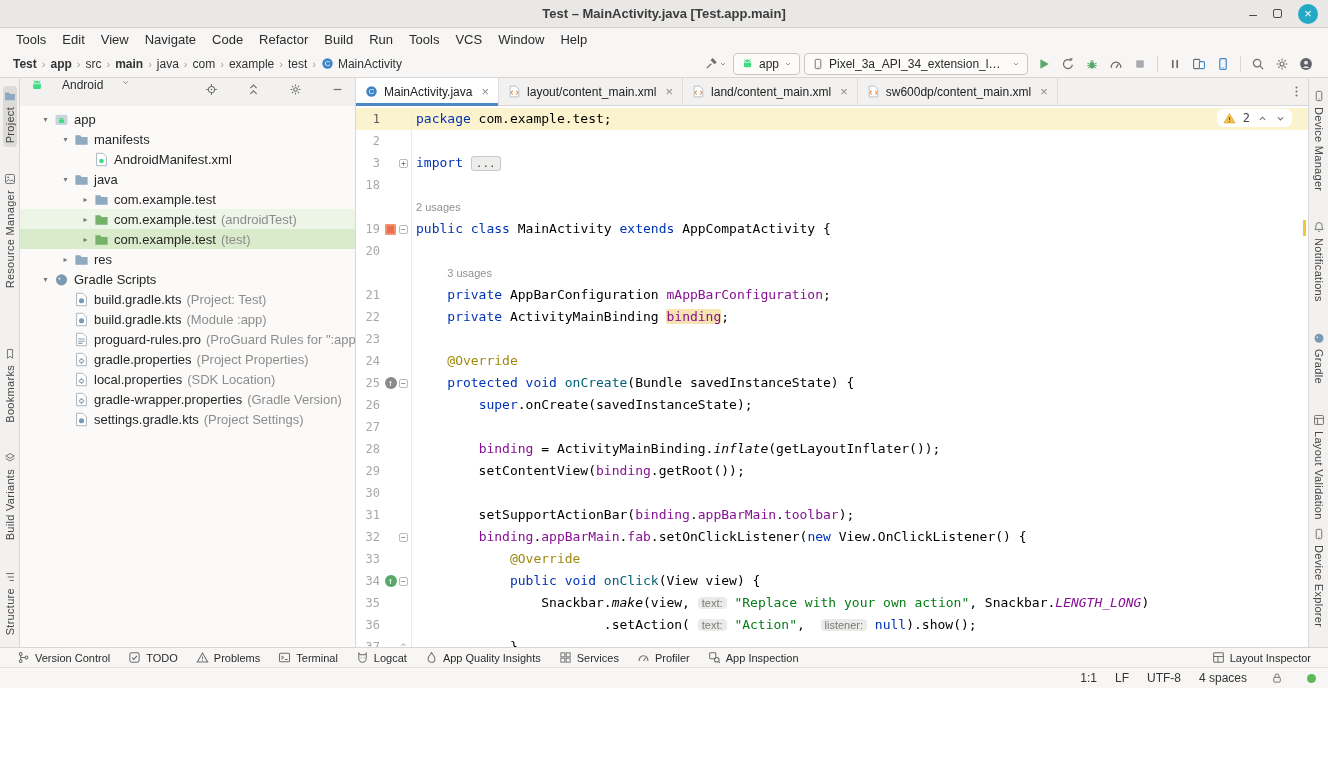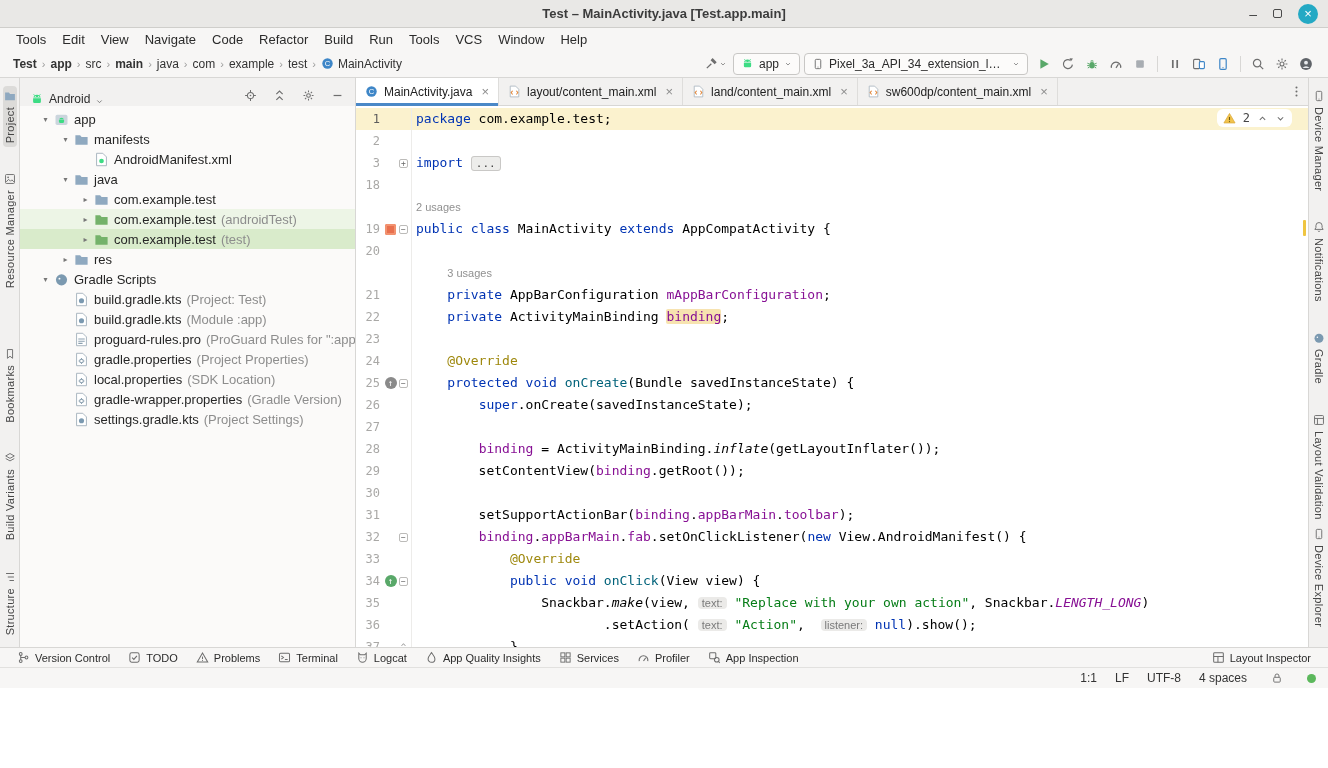--- a/index.html
+++ b/index.html
@@ -30,21 +30,21 @@
 .main{flex:1;display:flex;min-height:0}
 .stripe{width:20px;flex:0 0 20px;background:#F2F1F0;display:flex;flex-direction:column;justify-content:space-between;align-items:center;padding:8px 0;overflow:hidden}
 .stripe.left{border-right:1px solid #D8D7D5}
 .stripe.right{border-left:1px solid #D8D7D5}
 .stripe-group{display:flex;flex-direction:column;align-items:center;gap:22px}
 .stripe-item{display:flex;flex-direction:column;align-items:center;gap:5px;padding:4px 1px;border-radius:4px}
 .stripe-item.active{background:#DCDBD9}
 .vtext{writing-mode:vertical-rl;font-size:11px;color:#454545;letter-spacing:.3px;white-space:nowrap}
 .vtext.up{transform:rotate(180deg)}
 .project{width:336px;flex:0 0 336px;background:#FBFAF9;border-right:1px solid #D8D7D5;display:flex;flex-direction:column;overflow:hidden}
-.project-header{height:28px;flex:0 0 28px;background:#F2F1F0;display:flex;align-items:flex-end;gap:5px;padding:0 6px 0 10px}
+.project-header{height:28px;flex:0 0 28px;background:#F2F1F0;display:flex;align-items:flex-start;gap:18px;padding:0 6px 0 10px}
 .ph-label{font-size:12px;color:#2b2b2b}
 .flex{flex:1}
 .tree{flex:1;padding-top:3px;font-size:13px;overflow:hidden}
 .trow{height:20px;display:flex;align-items:center;white-space:nowrap;color:#262626}
 .trow .chev{width:15px;flex:0 0 15px;text-align:center;color:#777;font-size:8px}
 .trow .ticon{width:16px;flex:0 0 16px;display:inline-flex;justify-content:center;margin-right:5px}
 .trow .sec{color:#8d8d8d;margin-left:5px}
 .bg-testdir{background:#EDF5E6}
 .bg-selected{background:#D9EBCB}
 .editor-col{flex:1;display:flex;flex-direction:column;min-width:0;background:#fff}
@@ -761,21 +761,21 @@
               <div class="ecode"><span class="p">        setSupportActionBar(</span><span class="fld">binding</span><span class="p">.</span><span class="fld">appBarMain</span><span class="p">.</span><span class="fld">toolbar</span><span class="p">);</span></div>
             </div>
             <div class="eline">
               <div class="gut">
                 <span class="gnum">32</span>
                 <span class="gico"></span>
                 <span class="gfold">
                   <span class="fbox">−</span>
                 </span>
               </div>
-              <div class="ecode"><span class="p">        </span><span class="fld">binding</span><span class="p">.</span><span class="fld">appBarMain</span><span class="p">.</span><span class="fld">fab</span><span class="p">.setOnClickListener(</span><span class="kw">new</span><span class="p"> View.AndroidManifest() {</span></div>
+              <div class="ecode"><span class="p">        </span><span class="fld">binding</span><span class="p">.</span><span class="fld">appBarMain</span><span class="p">.</span><span class="fld">fab</span><span class="p">.setOnClickListener(</span><span class="kw">new</span><span class="p"> View.OnClickListener() {</span></div>
             </div>
             <div class="eline">
               <div class="gut">
                 <span class="gnum">33</span>
                 <span class="gico"></span>
                 <span class="gfold"></span>
               </div>
               <div class="ecode"><span class="p">            </span><span class="ann">@Override</span></div>
             </div>
             <div class="eline">

